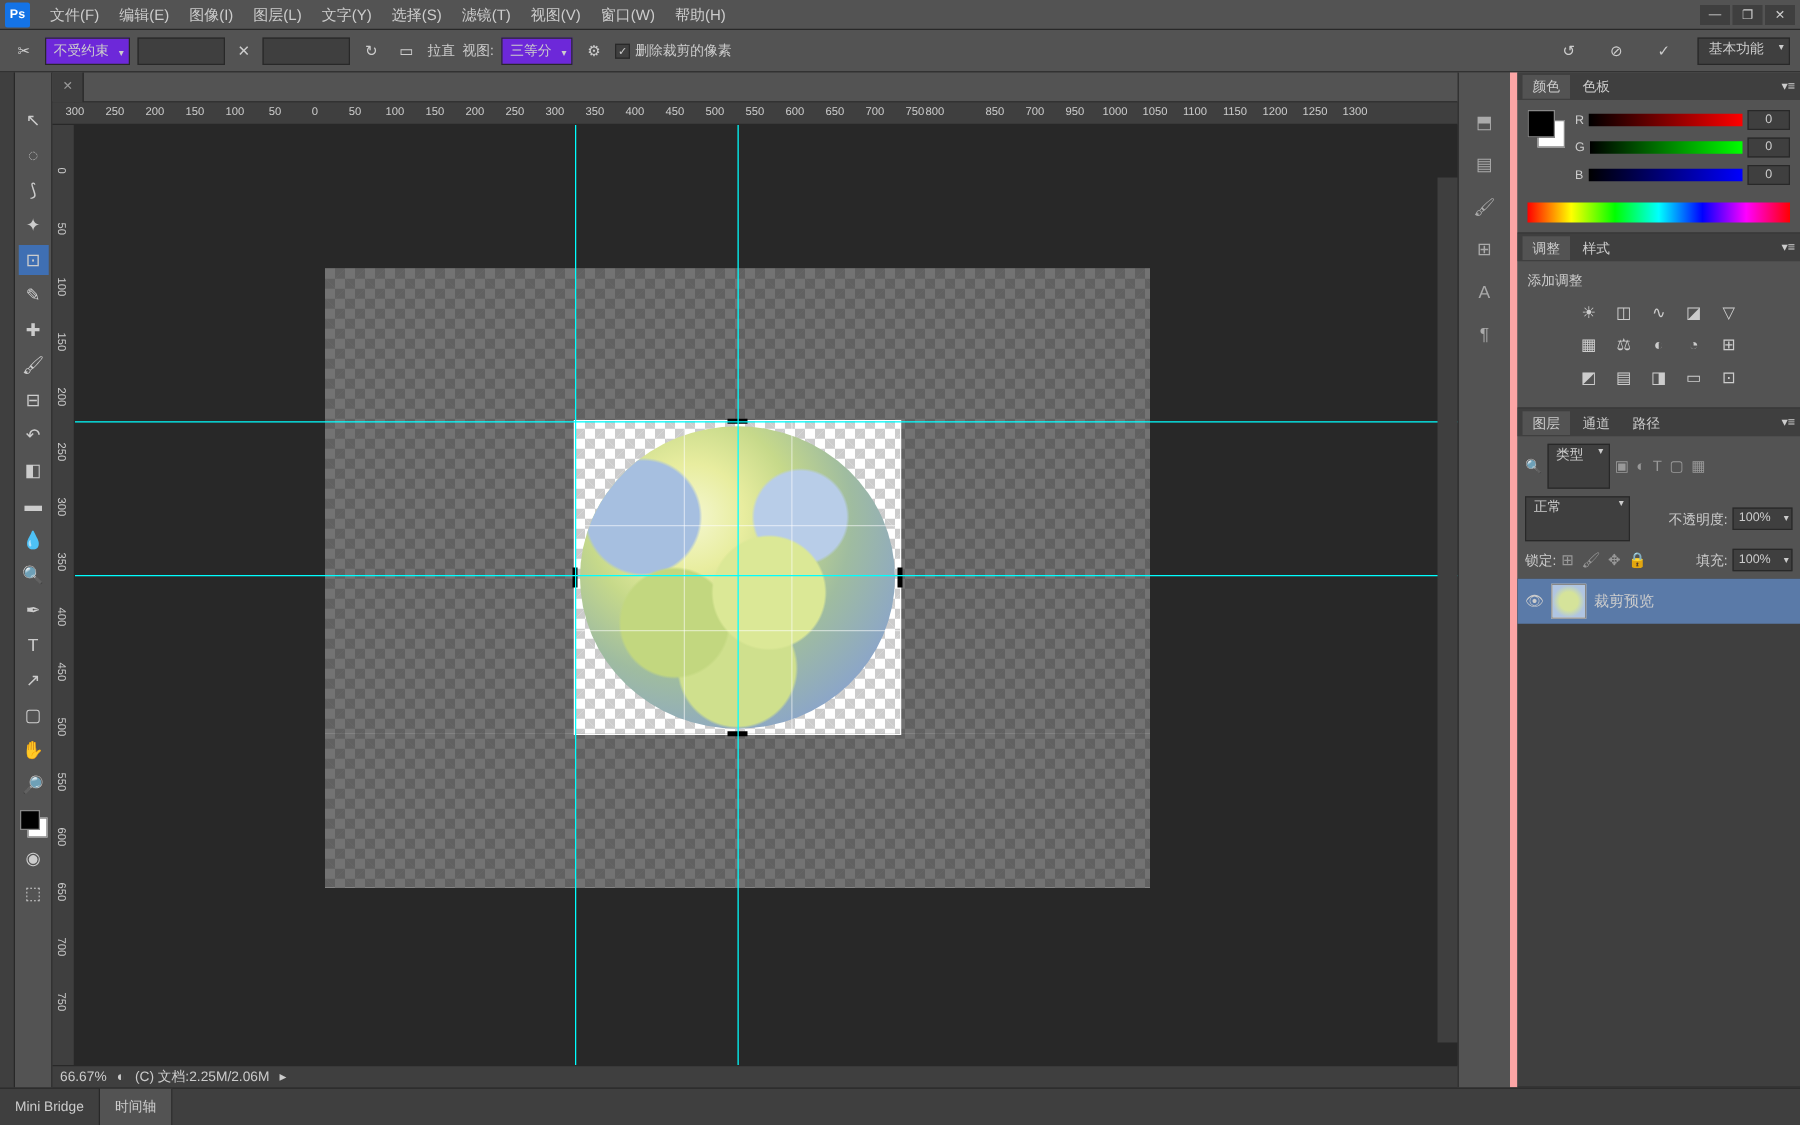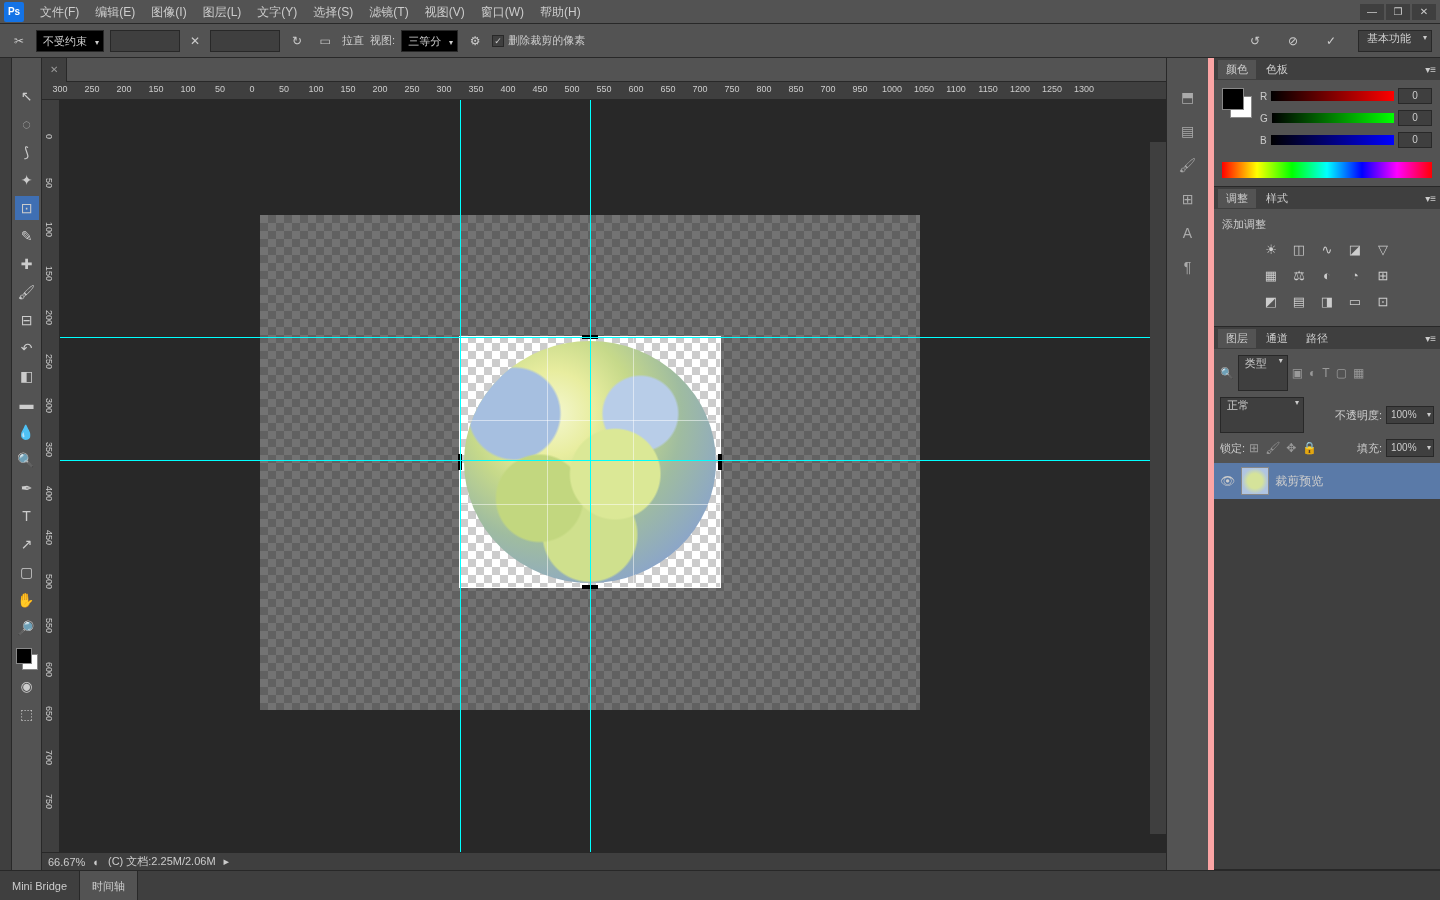--- a/index.html
+++ b/index.html
@@ -4,21 +4,21 @@
 <style>
 *{box-sizing:border-box;margin:0;padding:0;font-family:"Microsoft YaHei",sans-serif;user-select:none}
 body{width:1440px;height:900px;background:#535353;overflow:hidden;font-size:12px;color:#ccc}
 .menubar{height:24px;background:#535353;display:flex;align-items:center;padding:0 4px;border-bottom:1px solid #282828}
 .ps-logo{width:20px;height:20px;background:#1473e6;color:#fff;font-weight:bold;font-size:10px;display:flex;align-items:center;justify-content:center;border-radius:2px;margin-right:8px}
 .menubar .menu-item{padding:0 8px;line-height:24px;cursor:default}
 .win-controls{margin-left:auto;display:flex;gap:2px}
 .win-btn{width:24px;height:16px;background:#3f3f3f;display:flex;align-items:center;justify-content:center;font-size:10px;color:#ccc}
 .optbar{height:34px;background:#535353;display:flex;align-items:center;padding:0 8px;gap:6px;border-bottom:1px solid #282828;position:relative}
 .tool-icon{width:22px;height:22px;display:flex;align-items:center;justify-content:center}
-.opt-select{background:#000000;border:1px solid #282828;height:22px;padding:0 16px 0 6px;color:#ccc;font-size:11px;line-height:20px;position:relative}
+.opt-select{background:#6d28d9;border:1px solid #282828;height:22px;padding:0 16px 0 6px;color:#ccc;font-size:11px;line-height:20px;position:relative}
 .opt-select:after{content:"▾";position:absolute;right:4px;top:2px;font-size:8px}
 .opt-input{background:#3f3f3f;border:1px solid #282828;height:22px;width:70px;color:#ccc;padding:0 4px}
 .opt-x{padding:0 4px}
 .opt-ico{width:22px;height:22px;display:flex;align-items:center;justify-content:center;color:#ccc}
 .opt-label{font-size:11px}
 .opt-chk{width:12px;height:12px;background:#3f3f3f;border:1px solid #282828;display:inline-flex;align-items:center;justify-content:center;font-size:9px;margin-right:4px}
 .opt-right{position:absolute;right:8px;display:flex;gap:16px;align-items:center}
 .workspace-sel{background:#3f3f3f;border:1px solid #282828;height:22px;padding:0 20px 0 8px;font-size:11px;position:relative}
 .workspace-sel:after{content:"▾";position:absolute;right:4px;top:2px;font-size:8px}
 .mid-row{position:absolute;top:58px;left:0;right:0;bottom:30px;display:flex}
@@ -196,21 +196,21 @@
         <div class="tick" style="left: 402px;">300</div>
         <div class="tick" style="left: 434px;">350</div>
         <div class="tick" style="left: 466px;">400</div>
         <div class="tick" style="left: 498px;">450</div>
         <div class="tick" style="left: 530px;">500</div>
         <div class="tick" style="left: 562px;">550</div>
         <div class="tick" style="left: 594px;">600</div>
         <div class="tick" style="left: 626px;">650</div>
         <div class="tick" style="left: 658px;">700</div>
         <div class="tick" style="left: 690px;">750</div>
-        <div class="tick" style="left: 722px;">800</div>
+        <div class="tick" style="left: 706px;">800</div>
         <div class="tick" style="left: 754px;">850</div>
         <div class="tick" style="left: 786px;">700</div>
         <div class="tick" style="left: 818px;">950</div>
         <div class="tick" style="left: 850px;">1000</div>
         <div class="tick" style="left: 882px;">1050</div>
         <div class="tick" style="left: 914px;">1100</div>
         <div class="tick" style="left: 946px;">1150</div>
         <div class="tick" style="left: 978px;">1200</div>
         <div class="tick" style="left: 1010px;">1250</div>
         <div class="tick" style="left: 1042px;">1300</div>

